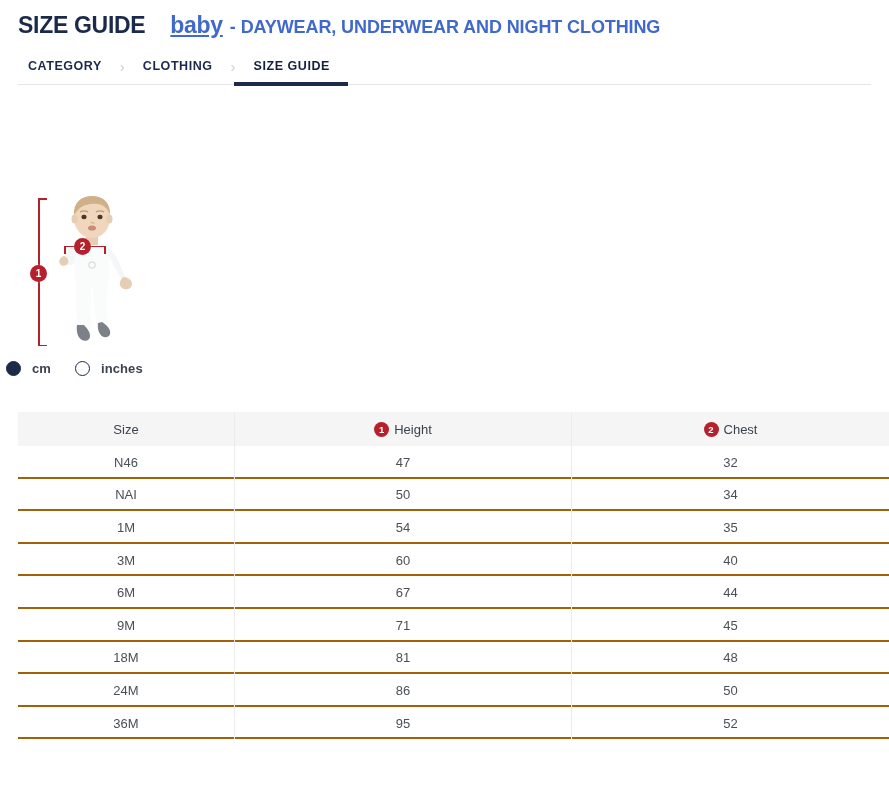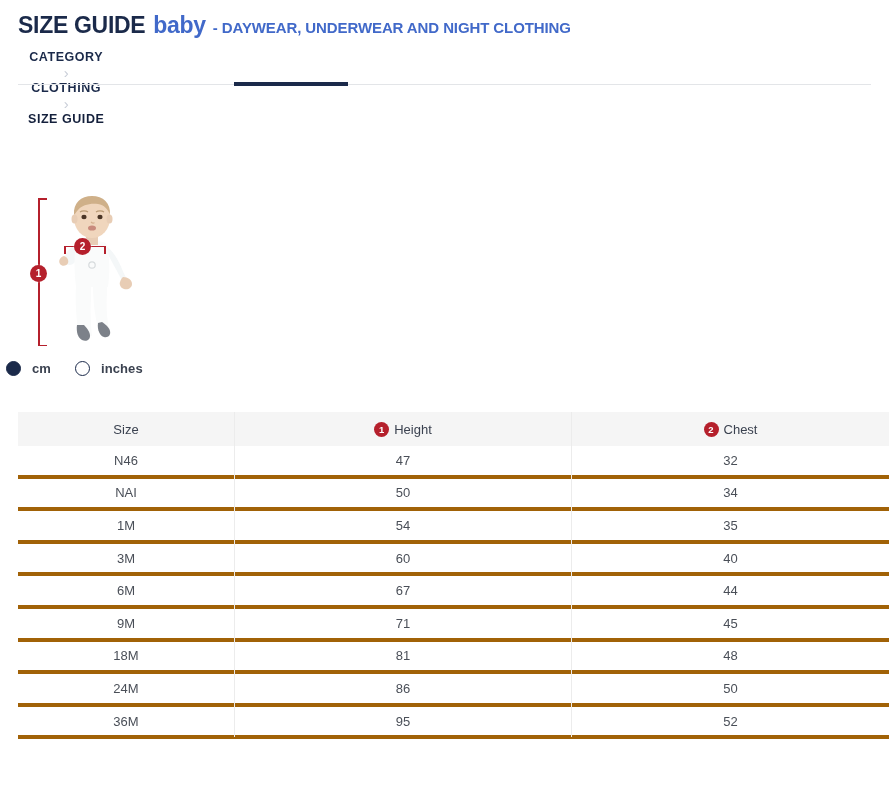--- a/index.html
+++ b/index.html
@@ -16,31 +16,31 @@
   .header {
     position: absolute; left: 18px; top: 12px;
     display: flex; align-items: baseline; white-space: nowrap;
   }
   .h-title {
     font-size: 23px; font-weight: bold; color: #1b2a4a;
     letter-spacing: -0.3px; font-stretch: condensed;
   }
   .h-brand {
     font-size: 23px; font-weight: bold; color: #4169c9;
-    margin-left: 8px; letter-spacing: -0.3px;
+    margin-left: 25px; letter-spacing: -0.3px; text-decoration: underline;
   }
   .h-sub {
-    font-size: 15px; font-weight: bold; color: #4169c9;
+    font-size: 18px; font-weight: bold; color: #4169c9;
     margin-left: 7px; letter-spacing: -0.1px;
   }
 
   
   .tabs {
     position: absolute; left: 18px; top: 50px;
-    display: flex; align-items: center; height: 32px; flex-direction: column;
+    display: flex; align-items: center; height: 32px;
   }
   .tab {
     font-size: 12.5px; font-weight: bold; color: #1b2a4a;
     letter-spacing: 0.55px; padding: 0 10px; height: 32px;
     display: flex; align-items: center; cursor: pointer;
   }
   .tab.active { color: #14203c; }
   .tab-sep {
     color: #c9ced8; font-size: 15px; padding: 0 8px;
     display: flex; align-items: center; height: 32px;
@@ -117,21 +117,21 @@
     height: 34px;
   }
   .th .badge-inline {
     position: static; width: 15px; height: 15px; font-size: 9.5px;
     margin-right: 5px; box-shadow: none;
   }
   .col-size   { width: 217px; border-right: 1px solid #ececec; }
   .col-height { width: 337px; border-right: 1px solid #ececec; }
   .col-chest  { width: 317px; }
 
-  .trow { display: flex; height: 32.6px; border-bottom: 4px solid #a16207; align-items: center; }
+  .trow { display: flex; height: 32.6px; border-bottom: 2px solid #a16207; }
   .trow:first-of-type { border-top: none; }
   .td {
     font-size: 13px; color: #4a4f58;
     display: flex; align-items: center; justify-content: center;
     height: 32.6px;
   }
 </style>
 </head>
 <body>
 

